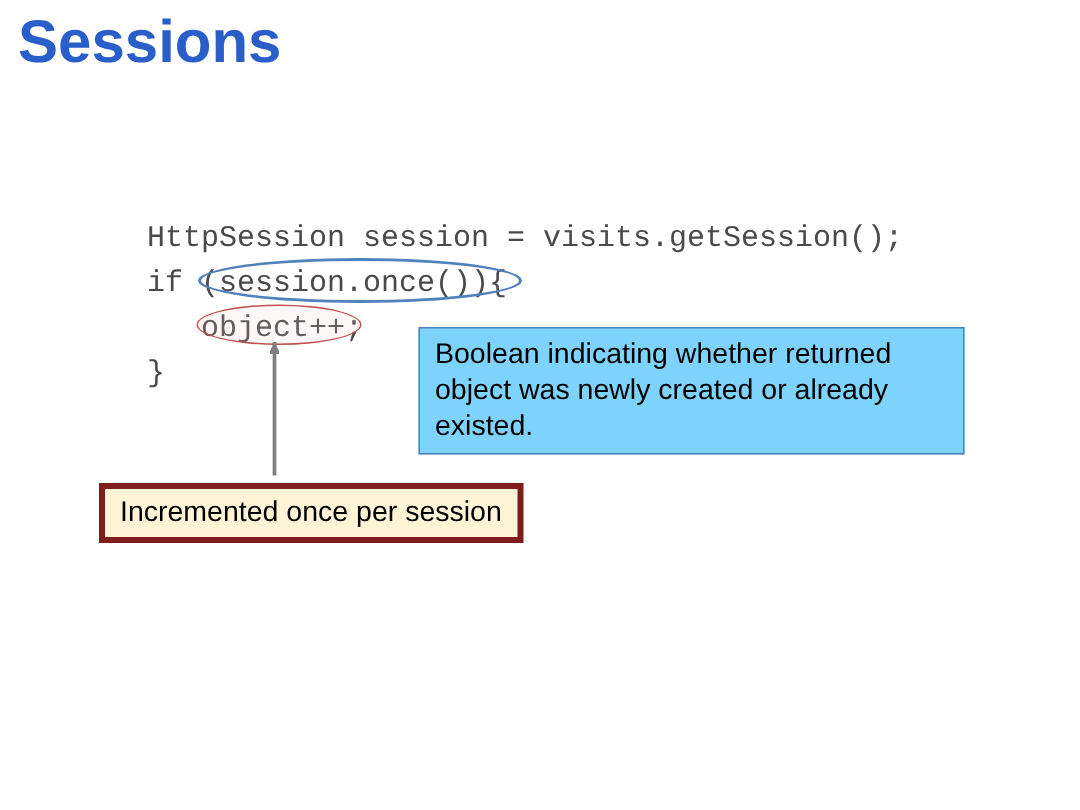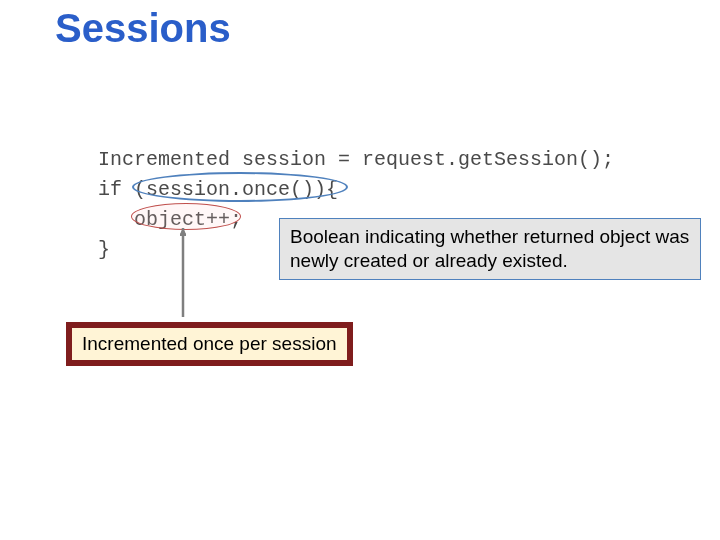--- a/index.html
+++ b/index.html
@@ -12,21 +12,20 @@
     overflow: hidden;
   }
   .slide-title {
     position: absolute;
     top: 6px;
     left: 12px;
     font-size: 40px;
     font-weight: bold;
     color: #2a5ec9;
     font-family: 'Comic Sans MS', cursive, sans-serif;
-    margin-left: 43px;
   }
   .code-block {
     position: absolute;
     top: 145px;
     left: 98px;
     font-family: 'Courier New', monospace;
     font-size: 20px;
     color: #4a4a4a;
     line-height: 1.5;
   }
@@ -52,56 +51,56 @@
     width: 110px;
     height: 27px;
     border: 1.5px solid #c0504d;
     border-radius: 50%;
     background: rgba(255, 200, 200, 0.15);
   }
   .callout-blue {
     position: absolute;
     top: 218px;
     left: 279px;
-    width: 422px;
+    width: 364px;
     padding: 6px 10px;
-    background: #e5e5e5;
+    background: #7dd3fc;
     border: 1px solid #4f81bd;
     font-size: 19px;
     color: #000;
     line-height: 1.25;
     font-family: Arial, sans-serif;
   }
   .callout-yellow {
     position: absolute;
     top: 322px;
     left: 66px;
     padding: 5px 10px;
     background: #fff4d6;
-    border: 6px solid #7f1d1d;
+    border: 4px solid #7f1d1d;
     font-size: 19px;
     color: #000;
     font-family: Arial, sans-serif;
   }
   .arrow-line {
     position: absolute;
     top: 228px;
     left: 180px;
     width: 6px;
     height: 95px;
     pointer-events: none;
   }
 </style>
 </head>
 <body>
 
 <h1 class="slide-title">Sessions</h1>
 
 <div class="code-block">
-  <div class="code-line1">Incremented session = request.getSession();</div>
+  <div class="code-line1">HttpSession session = visits.getSession();</div>
   <div class="code-line2">
     <span>if (</span><span>session.once()</span><span>){</span>
   </div>
   <div class="code-line3">object++;</div>
   <div class="code-line4">}</div>
 </div>
 
 <div class="ellipse-blue"></div>
 <div class="ellipse-red"></div>
 

